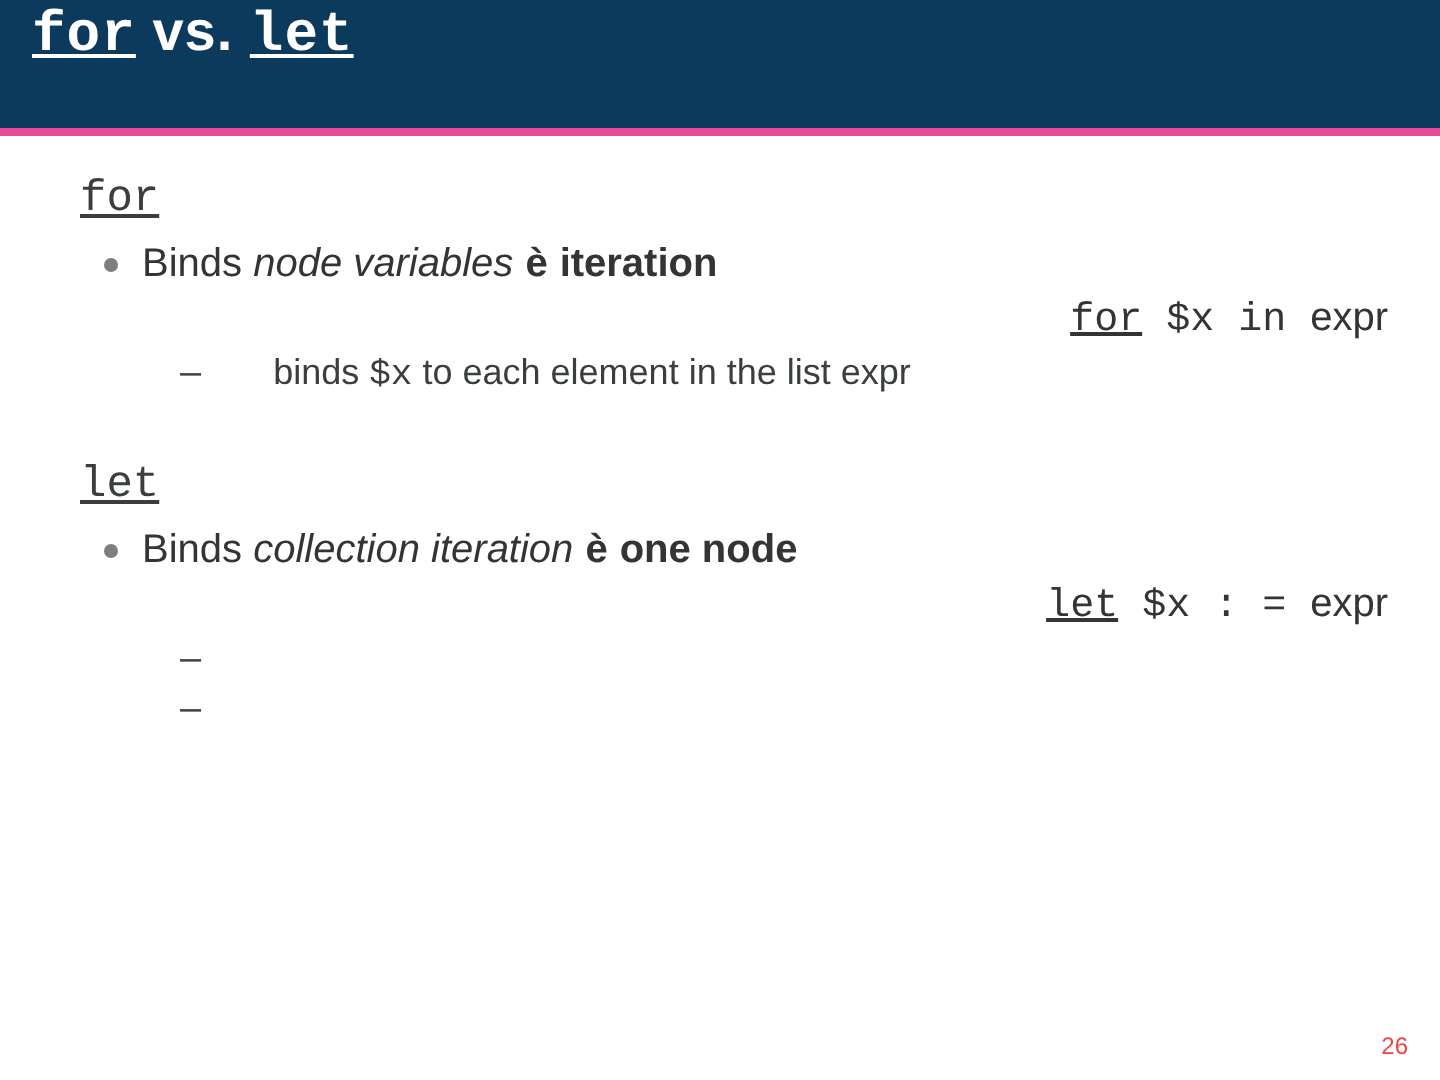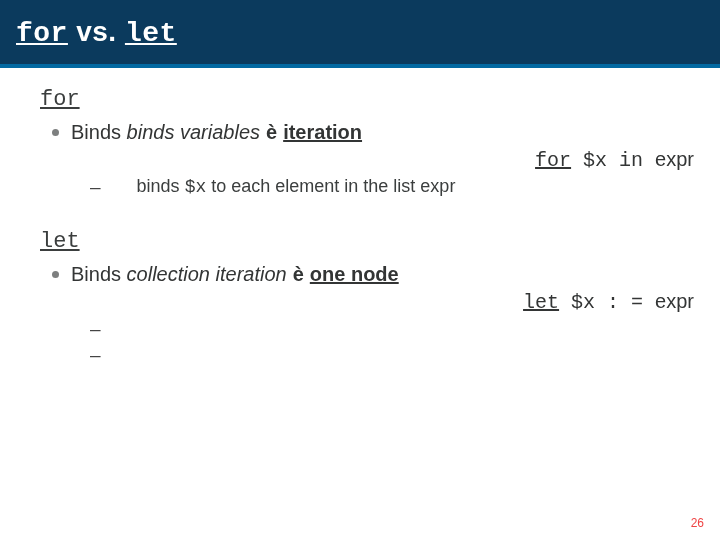--- a/index.html
+++ b/index.html
@@ -1,29 +1,29 @@
 <!DOCTYPE html>
 <html><head>
 <meta charset="utf-8">
 <style>
   * { margin: 0; padding: 0; box-sizing: border-box; }
   html, body { width: 720px; height: 540px; font-family: Verdana, Geneva, sans-serif; background: #fff; color: #333; }
   .slide { width: 720px; height: 540px; position: relative; display: flex; flex-direction: column; }
-  .titlebar { background: #0b3a5d; height: 68px; display: flex; align-items: center; padding-left: 16px; border-bottom: 4px solid #0369a1; }
+  .titlebar { background: #0b3a5d; height: 68px; display: flex; padding-left: 16px; border-bottom: 4px solid #ec4899; }
   .titlebar .title { color: #fff; font-weight: bold; font-size: 28px; letter-spacing: 0.5px; }
   .titlebar .title .kw { text-decoration: underline; font-family: "Courier New", Courier, monospace; }
   .content { flex: 1; padding: 18px 26px 0 26px; font-size: 19px; line-height: 1.25; color: #333535; }
   .section { margin-bottom: 30px; }
   .sec-head { font-family: "Courier New", Courier, monospace; text-decoration: underline; font-size: 22px; margin-left: 14px; margin-bottom: 6px; color: #3b3e3e; }
   .bullet { display: flex; align-items: flex-start; margin-left: 26px; margin-bottom: 2px; }
   .dot { width: 7px; height: 7px; border-radius: 50%; background: #7d7f7f; margin-top: 9px; margin-right: 12px; flex: 0 0 auto; }
   .bullet-text { font-size: 20px; }
   .italic { font-style: italic; }
   .arrow { font-family: Wingdings, Arial, sans-serif; font-weight: bold; margin: 0 6px; }
-  .bold { font-weight: bold; text-decoration: underline; }
+  .bold { font-weight: bold; }
   .codeline { font-size: 20px; margin-left: 46px; margin-top: 2px; text-align: right; }
   .mono { font-family: "Courier New", Courier, monospace; }
   .uline { text-decoration: underline; }
   .sub { margin-left: 64px; margin-top: 2px; display: flex; align-items: flex-start; }
   .dash { margin-right: 8px; color: #444; }
   .sub-text { font-size: 18px; color: #3b3e3e; padding-left: 28px; }
   .pagenum { position: absolute; right: 16px; bottom: 10px; font-size: 12px; color: #ef4444; }
 </style>
 </head>
 <body>
@@ -35,21 +35,21 @@
     </div>
   </div>
 
   <div class="content">
 
     <div class="section">
       <div class="sec-head">for</div>
       <div class="bullet">
         <div class="dot"></div>
         <div class="bullet-text">
-          <span>Binds </span><span class="italic">binds variables</span><span class="arrow">è</span><span class="bold">iteration</span>
+          <span>Binds </span><span class="italic">node variables</span><span class="arrow">è</span><span class="bold">iteration</span>
         </div>
       </div>
       <div class="codeline">
         <span class="mono uline">for</span><span class="mono"> $x in </span><span>expr</span>
       </div>
       <div class="sub">
         <div class="dash">–</div>
         <div class="sub-text">
           <span>binds </span><span class="mono">$x</span><span> to each element in the list expr</span>
         </div>

